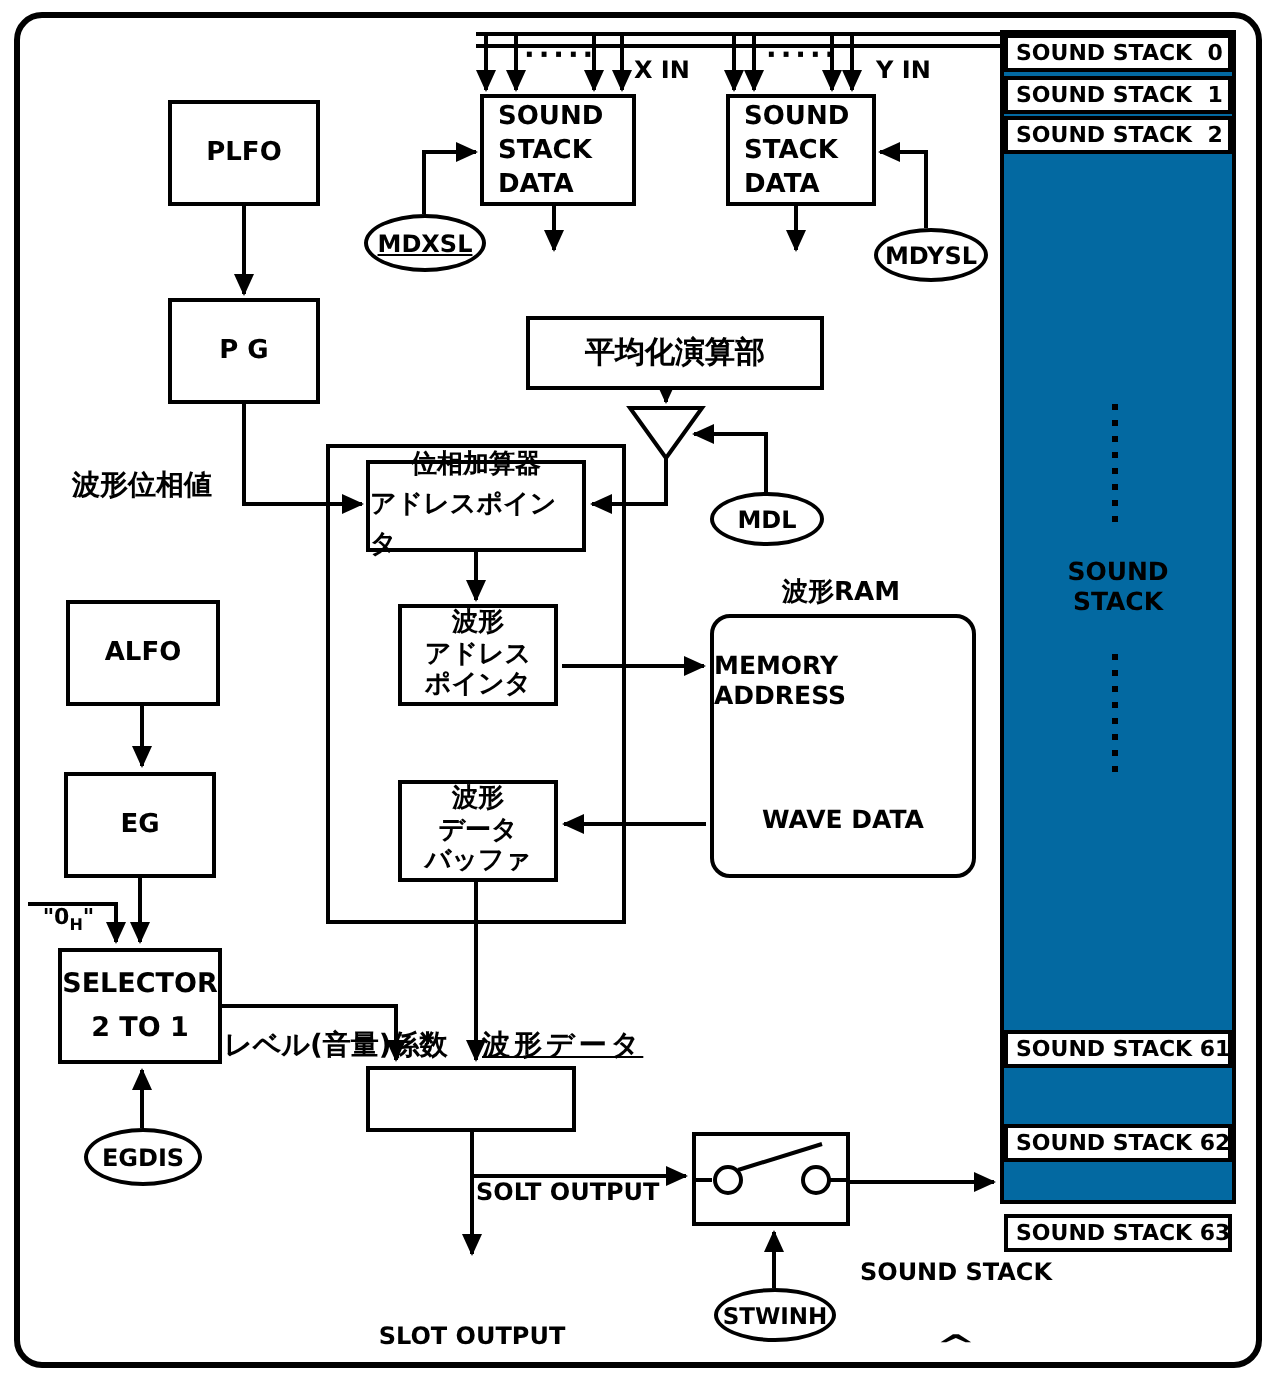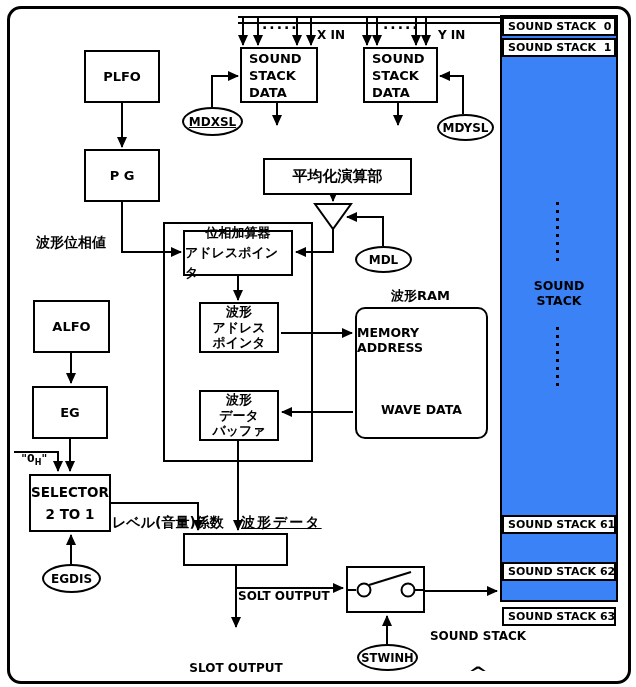--- a/index.html
+++ b/index.html
@@ -9,21 +9,21 @@
          border:3px solid #000;border-radius:14px;}
   svg.wires{position:absolute;left:0;top:0;width:636px;height:687px;}
   .box{position:absolute;box-sizing:border-box;border:2px solid #000;background:#fff;
        display:flex;flex-direction:column;align-items:center;justify-content:center;
        font-weight:bold;text-align:left;}
   .box span{display:block;}
   .container-box{position:absolute;box-sizing:border-box;border:2px solid #000;background:transparent;}
   .ell{position:absolute;box-sizing:border-box;border:2px solid #000;border-radius:50%;background:#fff;
        display:flex;align-items:center;justify-content:center;font-weight:bold;font-size:12px;}
   .lbl{position:absolute;font-weight:bold;white-space:pre;}
-  .stack{position:absolute;box-sizing:border-box;border:2px solid #000;background:#3b82f6;padding-left:28px;}
+  .stack{position:absolute;box-sizing:border-box;border:2px solid #000;background:#0369a1;padding-left:28px;}
   .cell{position:absolute;left:0;width:100%;height:19px;box-sizing:border-box;border:2px solid #000;
         background:#fff;font-weight:bold;font-size:11px;line-height:15px;padding-left:4px;white-space:pre;}
   .vdots{position:absolute;width:3px;background:repeating-linear-gradient(to bottom,#000 0 3px,transparent 3px 8px);}
   .cjk{font-size:14px;margin-top:31px;}
   .switchbox{position:absolute;box-sizing:border-box;border:2px solid #000;background:#fff;}
 </style>
 </head>
 <body>
 
 <div class="stage">
@@ -144,20 +144,21 @@
         <circle cx="16" cy="22" r="6.5"></circle>
         <circle cx="60" cy="22" r="6.5"></circle>
         <path d="M21 17 L63 4" fill="none"></path>
       </g>
     </svg>
   </div>
 
   <div class="stack" style="left:500px;top:15px;width:118px;height:587px;">
     <div class="cell" style="top:0px;"><span>SOUND STACK  0</span></div>
     <div class="cell" style="top:21px;"><span>SOUND STACK  1</span></div>
+    <div class="cell" style="top:41px;"><span>SOUND STACK  2</span></div>
     <div class="vdots" style="left:54px;top:185px;height:62px;"></div>
     <div style="position:absolute;left:0;top:261px;width:100%;text-align:center;font-weight:bold;font-size:12.5px;line-height:15px;">
       <span style="display:block;">SOUND</span>
       <span style="display:block;">STACK</span>
     </div>
     <div class="vdots" style="left:54px;top:310px;height:63px;"></div>
     <div class="cell" style="top:498px;"><span>SOUND STACK 61</span></div>
     <div class="cell" style="top:545px;"><span>SOUND STACK 62</span></div>
     <div class="cell" style="top:590px;"><span>SOUND STACK 63</span></div>
   </div>

